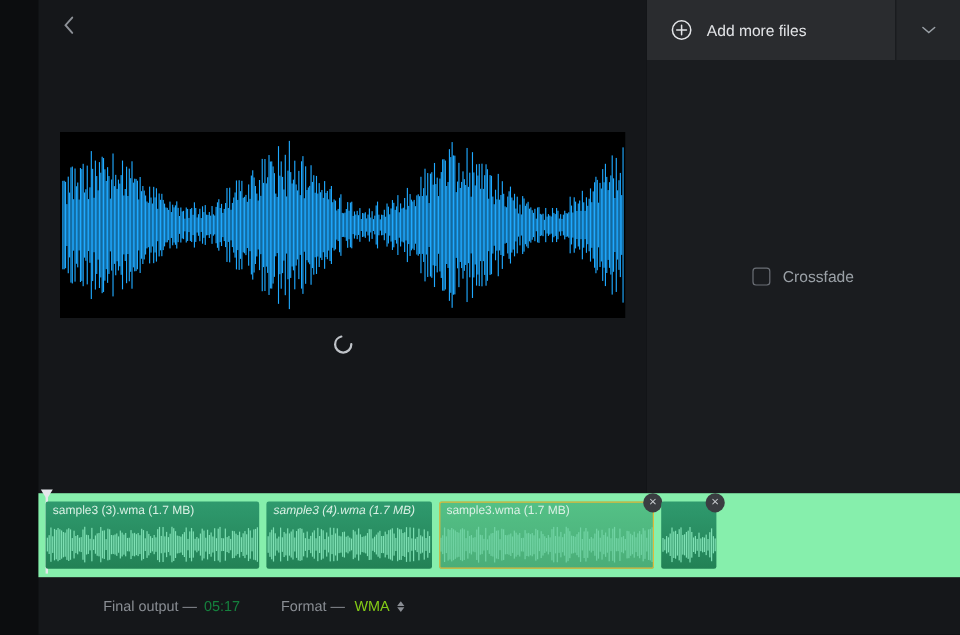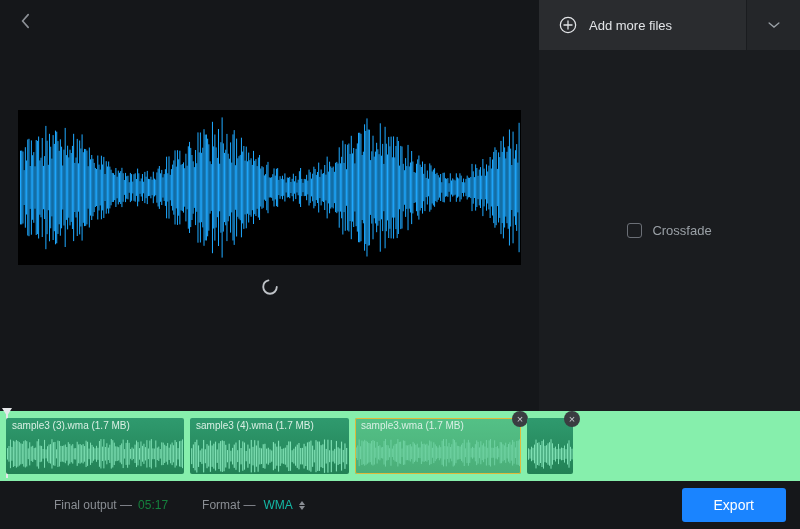--- a/index.html
+++ b/index.html
@@ -1,17 +1,17 @@
 <!DOCTYPE html>
 <html><head>
 <meta charset="utf-8">
 <style>
   * { box-sizing: border-box; margin: 0; padding: 0; }
   html, body { width: 800px; height: 529px; overflow: hidden; font-family: -apple-system, BlinkMacSystemFont, "Segoe UI", Arial, sans-serif; background: #0c0d0f; color: #b9bdc2; }
-  .app { display: flex; flex-direction: column; width: 100%; height: 100%; }
+  .app { display: flex; flex-direction: column; width: 100%; height: 100%; padding-left: 32px; }
 
   .top { display: flex; height: 411px; }
   .preview { flex: 1; background: #15171a; position: relative; display: flex; flex-direction: column; }
   .back { position: absolute; top: 12px; left: 16px; width: 18px; height: 18px; display: flex; align-items: center; justify-content: center; cursor: pointer; color: #8c9096; }
 
   .wave-area { margin: 110px 18px 0 18px; height: 155px; background: #000; position: relative; overflow: hidden; }
   .wave-area svg { position: absolute; inset: 0; width: 100%; height: 100%; }
 
   .spinner { position: absolute; left: 50%; top: 278px; transform: translateX(-50%); width: 18px; height: 18px; }
   .spinner svg { width: 100%; height: 100%; animation: spin 1s linear infinite; }
@@ -34,30 +34,30 @@
   .clip { position: relative; height: 56px; border-radius: 2px; overflow: hidden; background: linear-gradient(#2f9a6e, #228155); }
   .clip .wave { position: absolute; left: 0; right: 0; top: 20px; bottom: 4px; }
   .clip .label { position: absolute; top: 2px; left: 6px; font-size: 10px; color: #d9f0e4; white-space: nowrap; }
   .clip.sel { outline: 1px solid #e0b93a; outline-offset: -1px; background: linear-gradient(rgba(57,168,114,0.65), rgba(34,129,85,0.6)); }
   .cx { position: absolute; top: -7px; right: -7px; width: 16px; height: 16px; border-radius: 50%; background: #3a3d41; color: #c9ccd0; display: flex; align-items: center; justify-content: center; font-size: 11px; cursor: pointer; }
   .clipwrap { position: relative; }
 
   .add-audio { height: 56px; border: 1.5px dashed #4a4d52; border-radius: 3px; display: flex; align-items: center; justify-content: center; color: #6b6f76; font-size: 12px; cursor: pointer; }
 
   .c1 { width: 178px; }
-  .c2 { width: 159px; }
-  .c3 { width: 166px; }
+  .c2 { width: 138px; font-style: italic; }
+  .c3 { width: 179px; }
   .c4 { width: 46px; }
   .c5 { flex: 1; }
 
   .footer { height: 48px; background: #15171a; display: flex; align-items: center; padding: 0 14px; font-size: 12px; color: #8a8e94; }
   .fo { display: flex; align-items: center; gap: 6px; margin-left: 40px; }
   .fo .time { color: #15803d; }
   .fmt { display: flex; align-items: center; gap: 8px; margin-left: 34px; }
-  .fmt .val { color: #14b8a6; display: flex; align-items: center; gap: 6px; }
+  .fmt .val { color: #84cc16; display: flex; align-items: center; gap: 6px; }
   .tri { display: flex; flex-direction: column; gap: 1px; }
   .tri span { width: 0; height: 0; border-left: 3px solid transparent; border-right: 3px solid transparent; }
   .tri .u { border-bottom: 4px solid #8a8e94; }
   .tri .d { border-top: 4px solid #8a8e94; }
   .export { margin-left: auto; background: #1a84ff; color: #fff; font-size: 14px; padding: 9px 32px; border-radius: 3px; border: none; cursor: pointer; }
 </style>
 </head>
 <body>
 
 <div class="app">
@@ -946,17 +946,14 @@
     <div class="fmt">
       <span>Format —</span>
       <span class="val">
         <span>WMA</span>
         <span class="tri">
             <span class="u"></span>
             <span class="d"></span>
           </span>
       </span>
     </div>
-    <button class="export">
-      <span>Export</span>
-    </button>
   </div>
 </div>
 
 </body></html>

